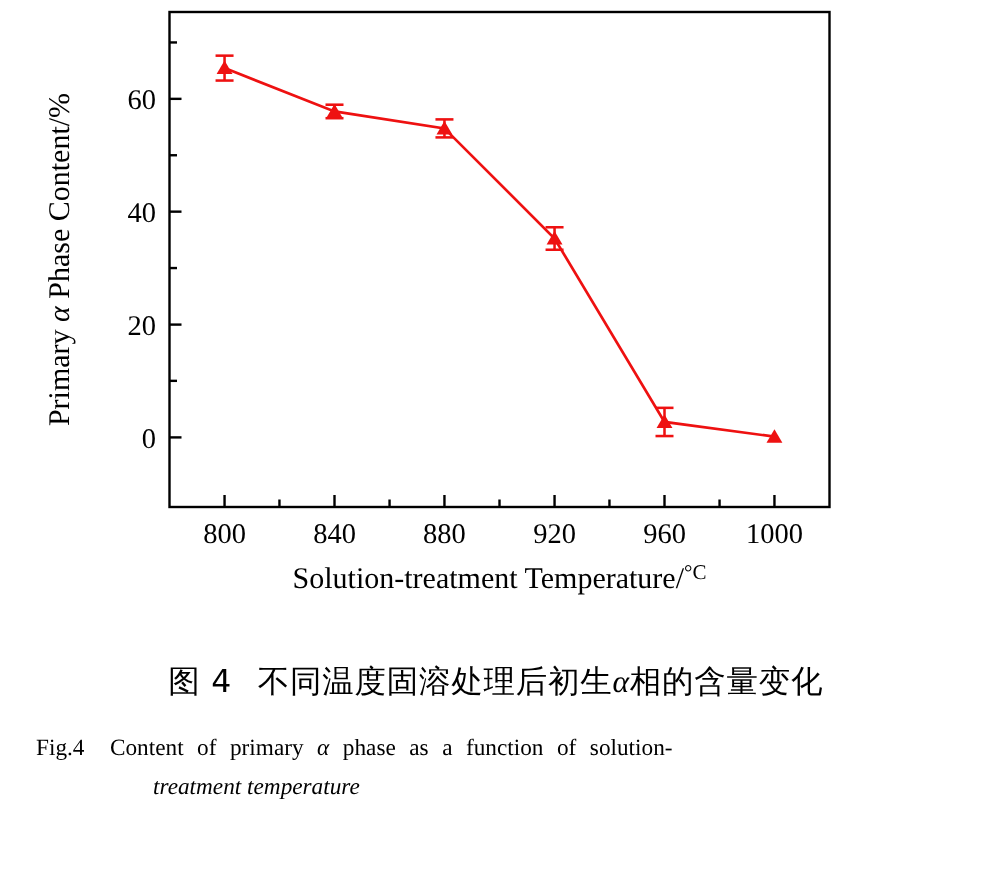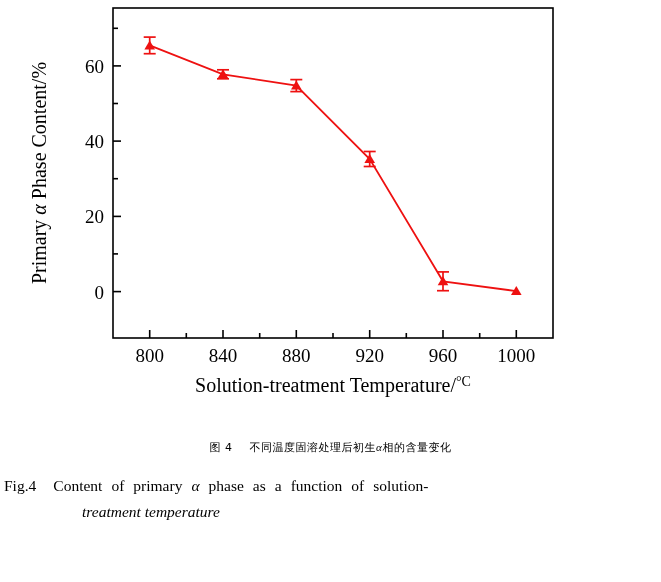--- a/index.html
+++ b/index.html
@@ -26,33 +26,33 @@
     display: block;
   }
   .caption-block {
     position: absolute;
     left: 0;
     top: 440px;
     width: 661px;
   }
   .cap-cn {
     text-align: center;
-    font-size: 11px;
+    font-size: 21px;
     font-family: "DejaVu Sans", sans-serif;
     letter-spacing: 0.5px;
     margin-bottom: 22px;
   }
   .cap-cn .ital {
     font-family: "Liberation Serif", serif;
     font-style: italic;
   }
   .cap-en {
     font-size: 15.5px;
     font-family: "Liberation Serif", serif;
-    padding-left: 4px;
+    padding-left: 24px;
   }
   .cap-en-line1 {
     display: block;
     white-space: nowrap;
   }
   .cap-en-line2 {
     display: block;
     margin-top: 8px;
     padding-left: 78px;
     font-style: italic;

